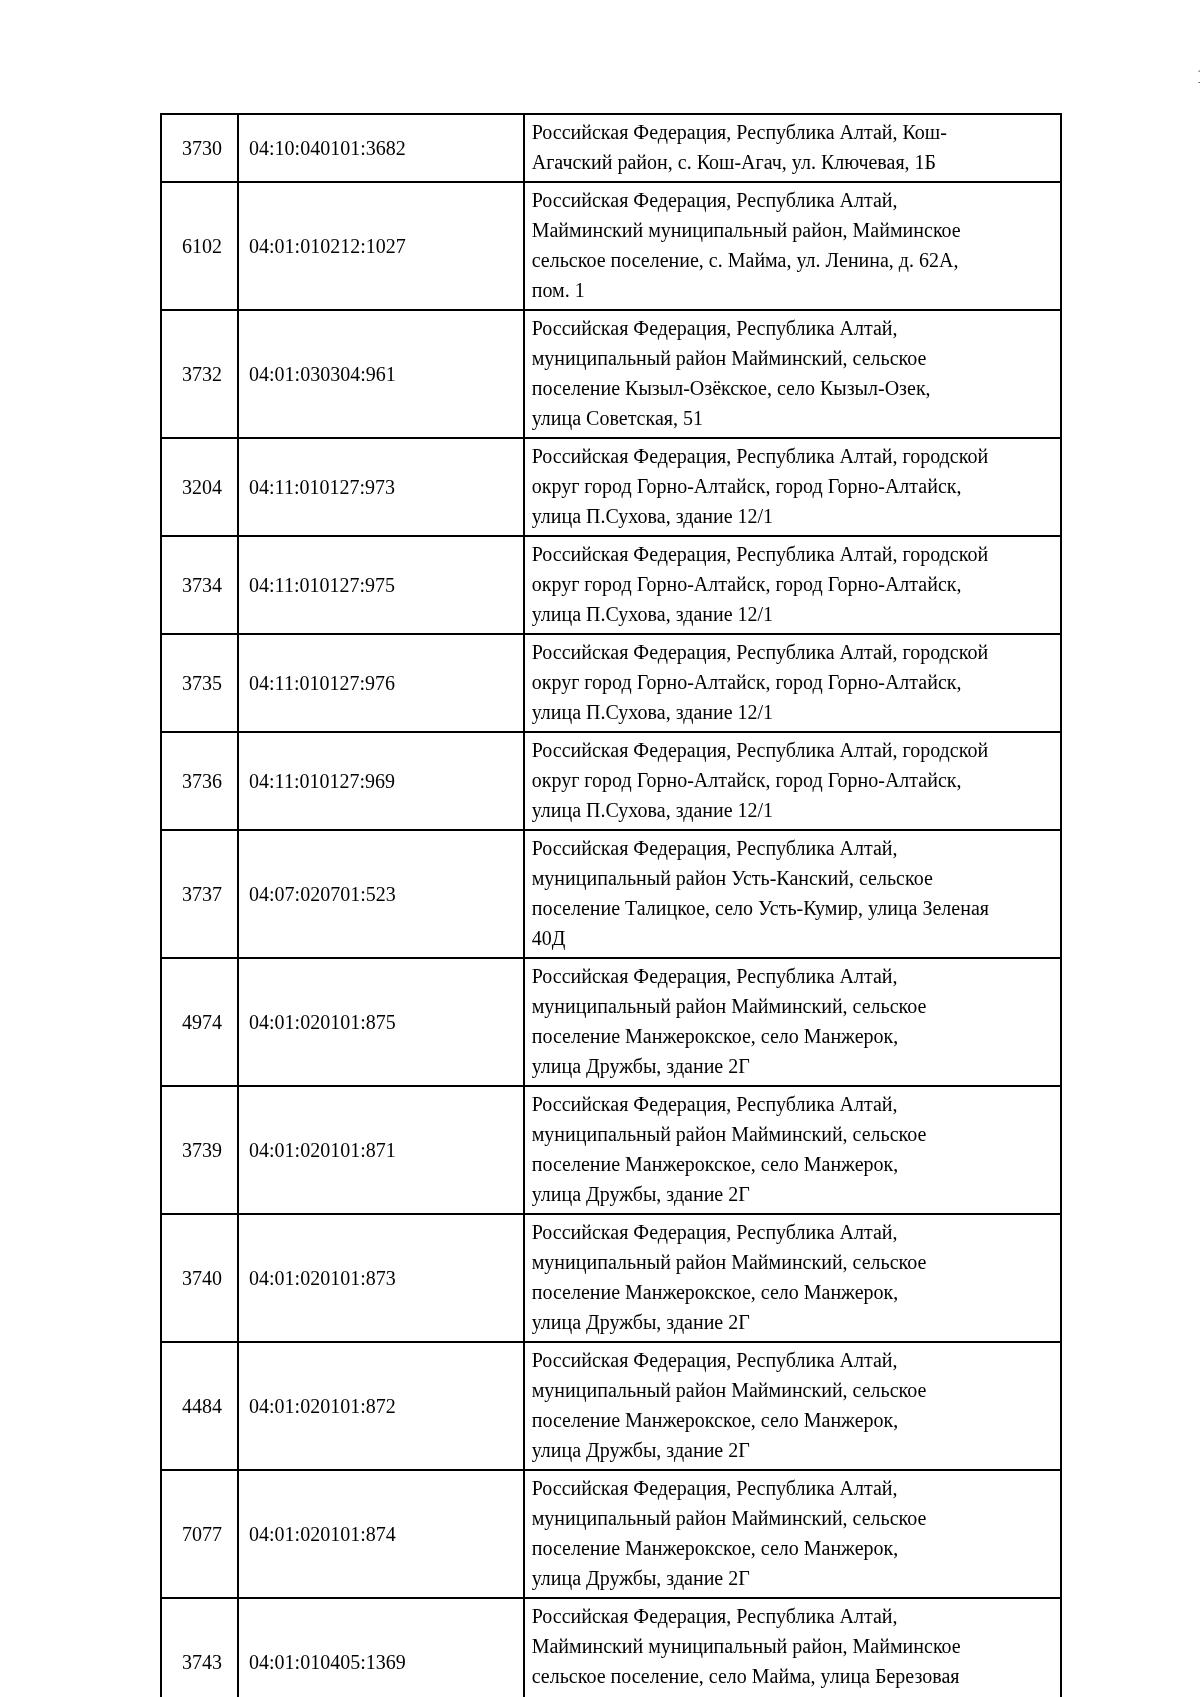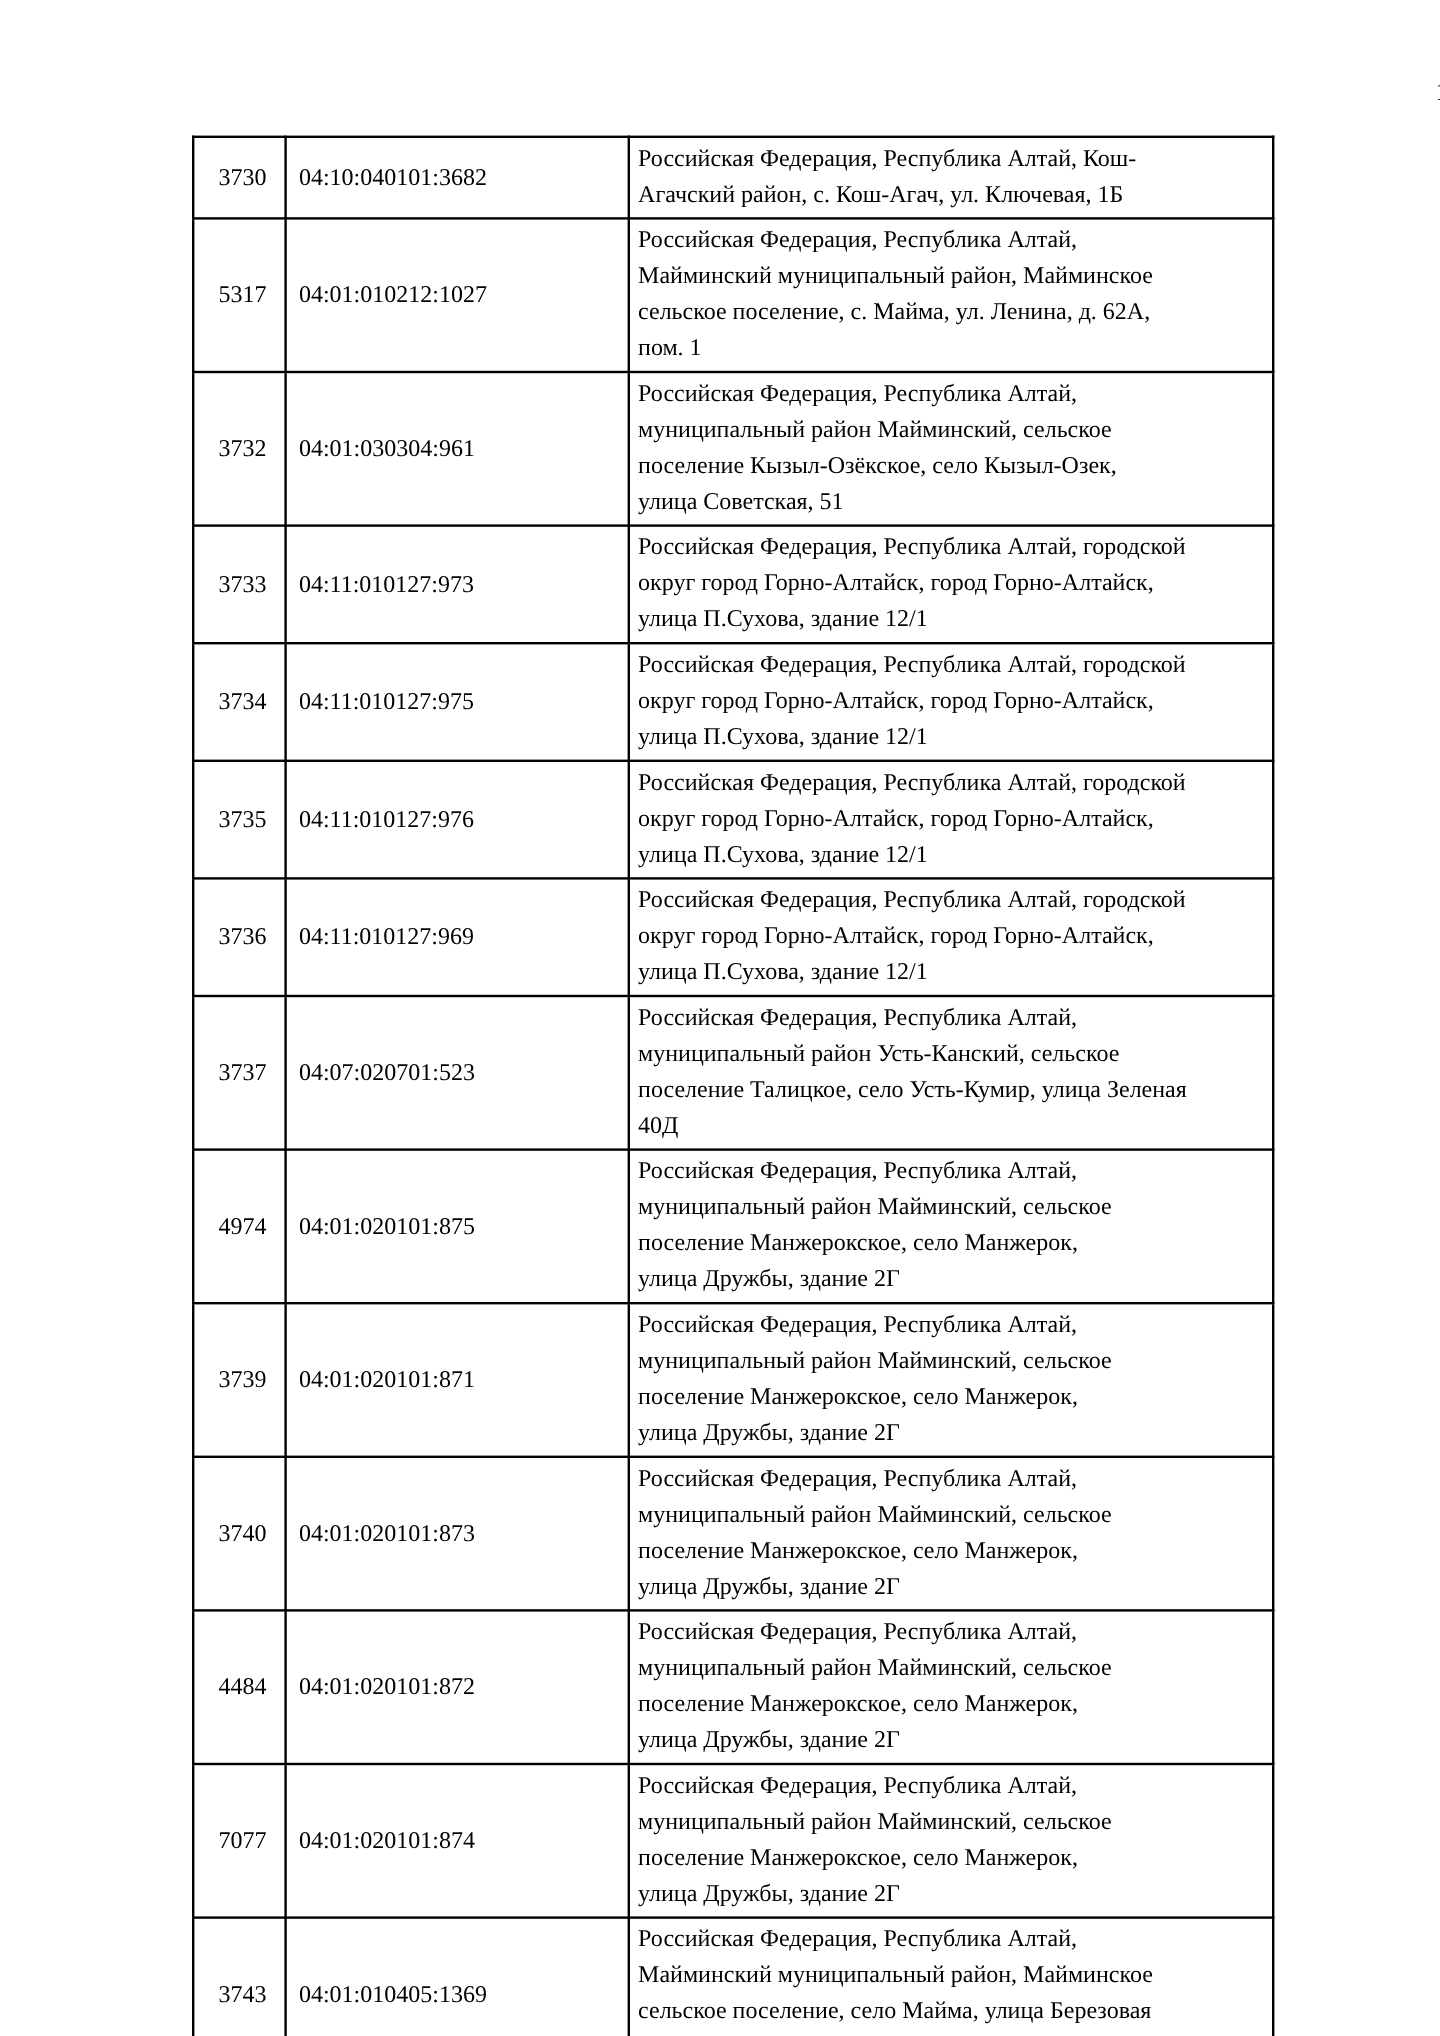--- a/index.html
+++ b/index.html
@@ -60,37 +60,37 @@
 
 <table class="cad-table">
   <tbody>
       <tr>
         <td class="col-num">3730</td>
         <td class="col-cadastral">04:10:040101:3682</td>
         <td class="col-address">Российская Федерация, Республика Алтай, Кош-
 Агачский район, с. Кош-Агач, ул. Ключевая, 1Б</td>
       </tr>
       <tr>
-        <td class="col-num">5317</td>
+        <td class="col-num">6102</td>
         <td class="col-cadastral">04:01:010212:1027</td>
         <td class="col-address">Российская Федерация, Республика Алтай,
 Майминский муниципальный район, Майминское
 сельское поселение, с. Майма, ул. Ленина, д. 62А,
 пом. 1</td>
       </tr>
       <tr>
         <td class="col-num">3732</td>
         <td class="col-cadastral">04:01:030304:961</td>
         <td class="col-address">Российская Федерация, Республика Алтай,
 муниципальный район Майминский, сельское
 поселение Кызыл-Озёкское, село Кызыл-Озек,
 улица Советская, 51</td>
       </tr>
       <tr>
-        <td class="col-num">3733</td>
+        <td class="col-num">3204</td>
         <td class="col-cadastral">04:11:010127:973</td>
         <td class="col-address">Российская Федерация, Республика Алтай, городской
 округ город Горно-Алтайск, город Горно-Алтайск,
 улица П.Сухова, здание 12/1</td>
       </tr>
       <tr>
         <td class="col-num">3734</td>
         <td class="col-cadastral">04:11:010127:975</td>
         <td class="col-address">Российская Федерация, Республика Алтай, городской
 округ город Горно-Алтайск, город Горно-Алтайск,

